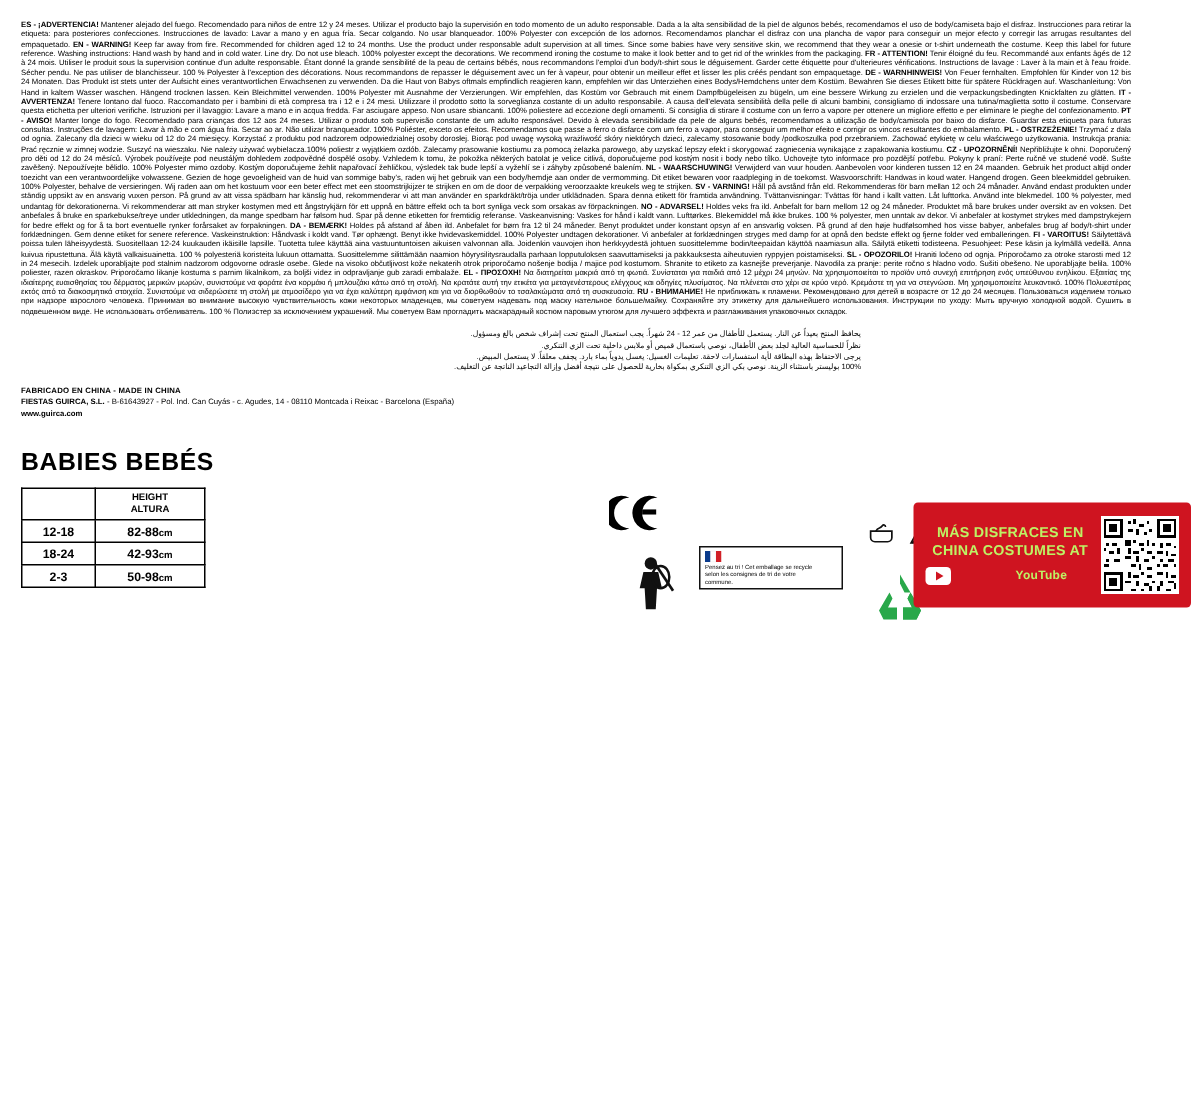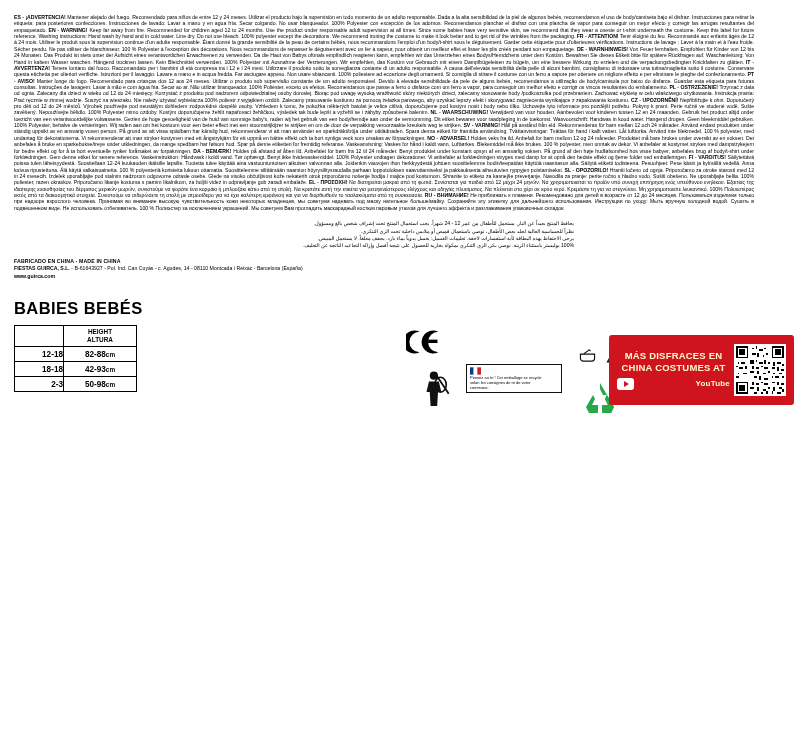--- a/index.html
+++ b/index.html
@@ -88,21 +88,21 @@
     border: 1px solid #000;
     padding: 2.5px 0;
     text-align: center;
     font-weight: bold;
   }
   table.sizes th.head {
     font-size: 6.4px;
     line-height: 1.25;
     padding: 2px 0;
   }
-  table.sizes td.age { width: 48px; text-align: right; }
+  table.sizes td.age { width: 48px; }
   table.sizes td.val { width: 72px; }
   .unit { font-size: 6.4px; font-weight: bold; }
 
   
   .icons {
     position: absolute;
     left: 230px;
     top: 8px;
     width: 560px;
     height: 120px;
@@ -167,21 +167,21 @@
   }
 
   .promo {
     position: absolute;
     right: 10px;
     top: 28px;
     width: 185px;
     height: 70px;
     background: #cf1420;
     border-radius: 3px;
-    color: #fef9c3;
+    color: #bef264;
     display: flex;
     align-items: center;
     padding: 0 8px;
     box-sizing: border-box;
   }
   .promo .ptext {
     font-size: 9.5px;
     font-weight: bold;
     line-height: 1.18;
     flex: 1;
@@ -268,21 +268,21 @@
           <th class="head">
             <div>HEIGHT</div>
             <div>ALTURA</div>
           </th>
         </tr>
         <tr>
           <td class="age">12-18</td>
           <td class="val"><span>82-88</span><span class="unit">cm</span></td>
         </tr>
         <tr>
-          <td class="age">18-18</td>
+          <td class="age">18-24</td>
           <td class="val"><span>42-93</span><span class="unit">cm</span></td>
         </tr>
         <tr>
           <td class="age">2-3</td>
           <td class="val"><span>50-98</span><span class="unit">cm</span></td>
         </tr>
       </tbody>
         </table>
     </div>
 
@@ -359,21 +359,21 @@
         </svg>
       </div>
 
       <div class="itnote">IT- Scatola: PAP 22; Cartone.
 Raccolta differenziata Verifica le disposizioni del tuo Comune.</div>
 
       <div class="promo">
         <div class="ptext">
           <div>MÁS DISFRACES EN</div>
           <div>CHINA COSTUMES AT</div>
-          <div class="yt" style="position:static;justify-content:space-between;margin-top:5px;gap:43px;">
+          <div class="yt" style="position:static;justify-content:flex-start;margin-top:5px;gap:43px;">
             <span class="ytlogo"></span>
             <span class="ytname">YouTube</span>
           </div>
         </div>
         <div class="qr">
           <svg viewBox="0 0 29 29" width="52" height="52" shape-rendering="crispEdges" aria-hidden="true">
             <rect width="29" height="29" fill="#fff"></rect>
             <g fill="#000">
               <rect x="1" y="1" width="7" height="1"></rect>
                 <rect x="1" y="7" width="7" height="1"></rect>

